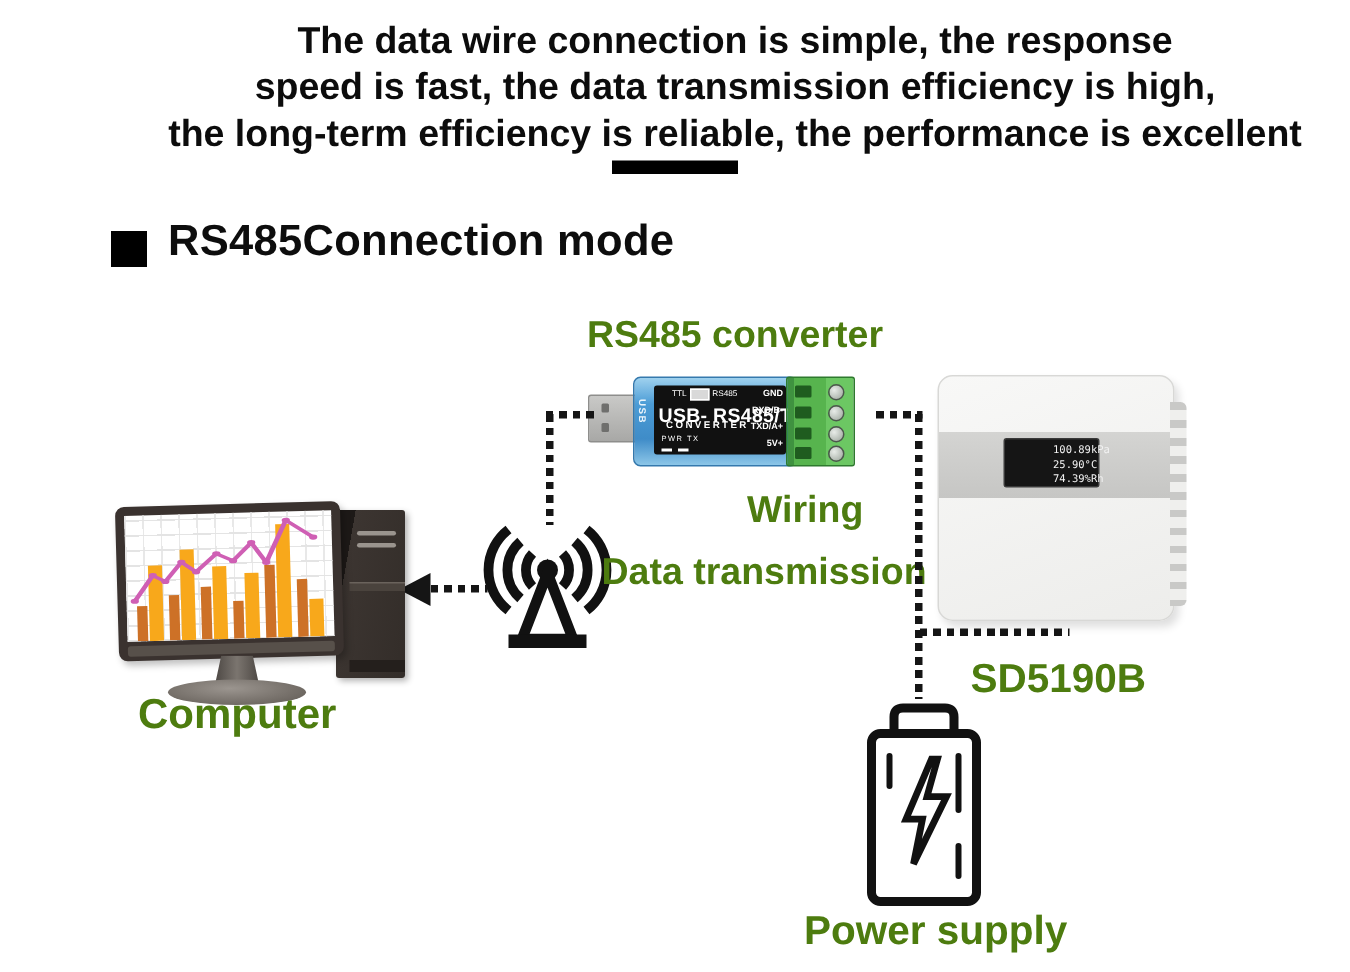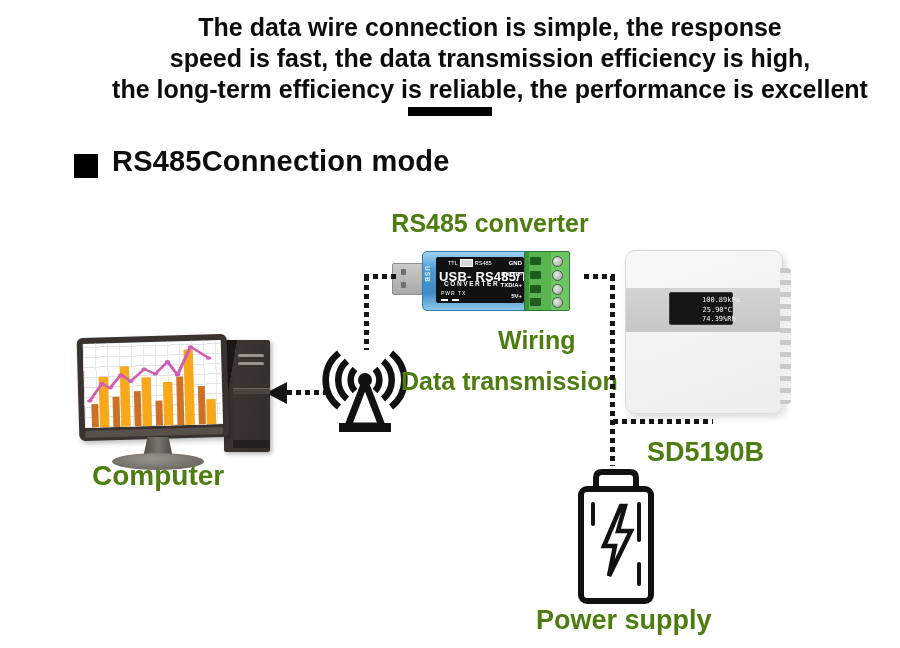--- a/index.html
+++ b/index.html
@@ -56,21 +56,21 @@
   .stand-base{left:112px;top:453px;width:92px;height:17px;border-radius:50%;background:radial-gradient(ellipse at 45% 35%,#9b958f,#5d5751);}
   .tower{left:224px;top:340px;width:46px;height:112px;background:linear-gradient(100deg,#1d1917 0 20%,#3c3531 20%,#332d29);border-radius:2px;box-shadow:2px 2px 4px rgba(0,0,0,.3);}
   .tower-slot{position:absolute;left:14px;width:26px;height:3px;background:#9a948e;border-radius:2px;}
   .tower-groove{position:absolute;left:9px;top:48px;width:37px;height:5px;background:#4a433d;border-top:1px solid #6a635c;}
   .tower-foot{position:absolute;left:9px;bottom:4px;width:37px;height:8px;background:#241f1c;}
 
   
   .sensor-body{left:625px;top:250px;width:156px;height:162px;background:linear-gradient(160deg,#f8f8f7,#ededeb);border:1px solid #d8d8d6;border-radius:10px;box-shadow:3px 4px 6px rgba(0,0,0,.13);}
   .sensor-band{position:absolute;left:0;top:37px;width:100%;height:44px;background:linear-gradient(180deg,#d4d4d2,#c6c6c4);}
   .sensor-display{position:absolute;left:43px;top:41px;width:64px;height:33px;background:#151515;border:1px solid #3a3a3a;border-radius:2px;
-                  color:#f2f2f2;font-family:"DejaVu Sans Mono",monospace;font-size:7px;line-height:9.5px;text-align:right;padding-top:3px;box-sizing:border-box;padding-left:32px;}
+                  color:#f2f2f2;font-family:"DejaVu Sans Mono",monospace;font-size:7px;line-height:9.5px;text-align:left;padding-top:3px;box-sizing:border-box;padding-left:32px;}
   .sensor-vents{left:780px;top:268px;width:11px;height:136px;border-radius:0 4px 4px 0;
                 background:repeating-linear-gradient(180deg,#c9c9c7 0 5px,#efefed 5px 12px);}
 </style>
 </head>
 <body>
 
 <div id="canvas">
 
   <div class="abs header">
     <div>The data wire connection is simple, the response</div>

